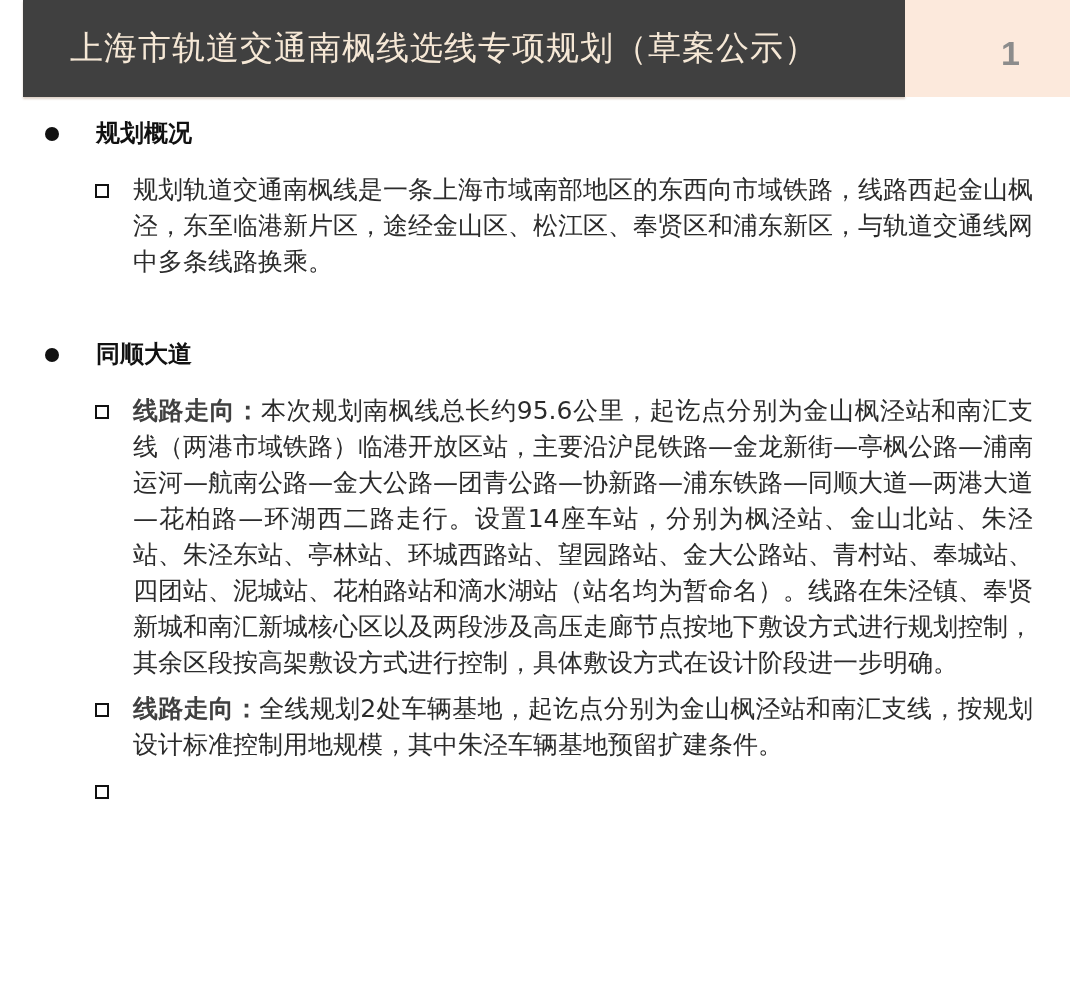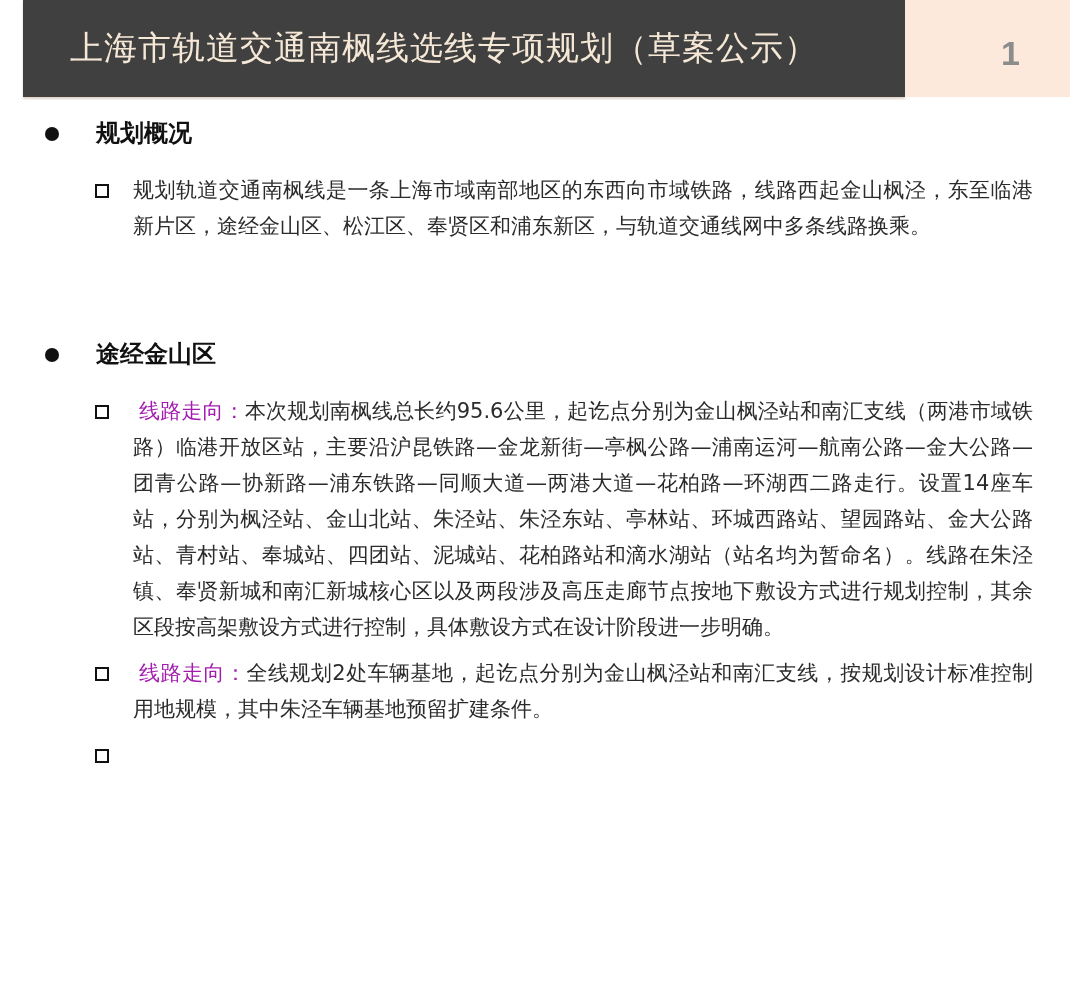--- a/index.html
+++ b/index.html
@@ -28,24 +28,24 @@
     position: absolute; left: 45px; top: 12px; width: 14px; height: 14px; border-radius: 50%; background: #111;
   }
   .sec-title {
     position: absolute; left: 96px; top: 2px; font-size: 24px; font-weight: bold; color: #111; white-space: nowrap;
   }
   .item { position: relative; margin-left: 0; }
   .sq {
     position: absolute; left: 95px; width: 10px; height: 10px; border: 2.5px solid #111; background: #fff;
   }
   .item-text {
-    margin-left: 133px; width: 900px; font-size: 21px; line-height: 36px; color: #2b2b2b;
+    margin-left: 133px; width: 900px; font-size: 25px; line-height: 36px; color: #2b2b2b;
     text-align: justify; text-align-last: left;
   }
-  .item-text b { color: #a21caf; font-weight: normal; margin-left: 6px; }
+  .item-text b { color: #404040; font-weight: bold; }
 </style>
 </head>
 <body>
 
 <div class="header">
   <div class="header-title">上海市轨道交通南枫线选线专项规划（草案公示）</div>
 </div>
 <div class="page-box">
   <div class="page-num">1</div>
 </div>
@@ -59,21 +59,21 @@
     <span class="sq" style="top:12px;"></span>
     <div class="item-text">
       <span>规划轨道交通南枫线是一条上海市域南部地区的东西向市域铁路，线路西起金山枫泾，东至临港新片区，途经金山区、松江区、奉贤区和浦东新区，与轨道交通线网中多条线路换乘。</span>
     </div>
   </div>
 </div>
 
 <div class="section" style="top:336px;">
   <div class="sec-head">
     <span class="dot"></span>
-    <span class="sec-title">途经金山区</span>
+    <span class="sec-title">同顺大道</span>
   </div>
 
   <div class="item" style="margin-top:17px;">
     <span class="sq" style="top:12px;"></span>
     <div class="item-text"><b>线路走向：</b><span>本次规划南枫线总长约95.6公里，起讫点分别为金山枫泾站和南汇支线（两港市域铁路）临港开放区站，主要沿沪昆铁路—金龙新街—亭枫公路—浦南运河—航南公路—金大公路—团青公路—协新路—浦东铁路—同顺大道—两港大道—花柏路—环湖西二路走行。设置14座车站，分别为枫泾站、金山北站、朱泾站、朱泾东站、亭林站、环城西路站、望园路站、金大公路站、青村站、奉城站、四团站、泥城站、花柏路站和滴水湖站（站名均为暂命名）。线路在朱泾镇、奉贤新城和南汇新城核心区以及两段涉及高压走廊节点按地下敷设方式进行规划控制，其余区段按高架敷设方式进行控制，具体敷设方式在设计阶段进一步明确。</span></div>
   </div>
 
   <div class="item" style="margin-top:10px;">
     <span class="sq" style="top:12px;"></span>
     <div class="item-text"><b>线路走向：</b><span>全线规划2处车辆基地，起讫点分别为金山枫泾站和南汇支线，按规划设计标准控制用地规模，其中朱泾车辆基地预留扩建条件。</span></div>

